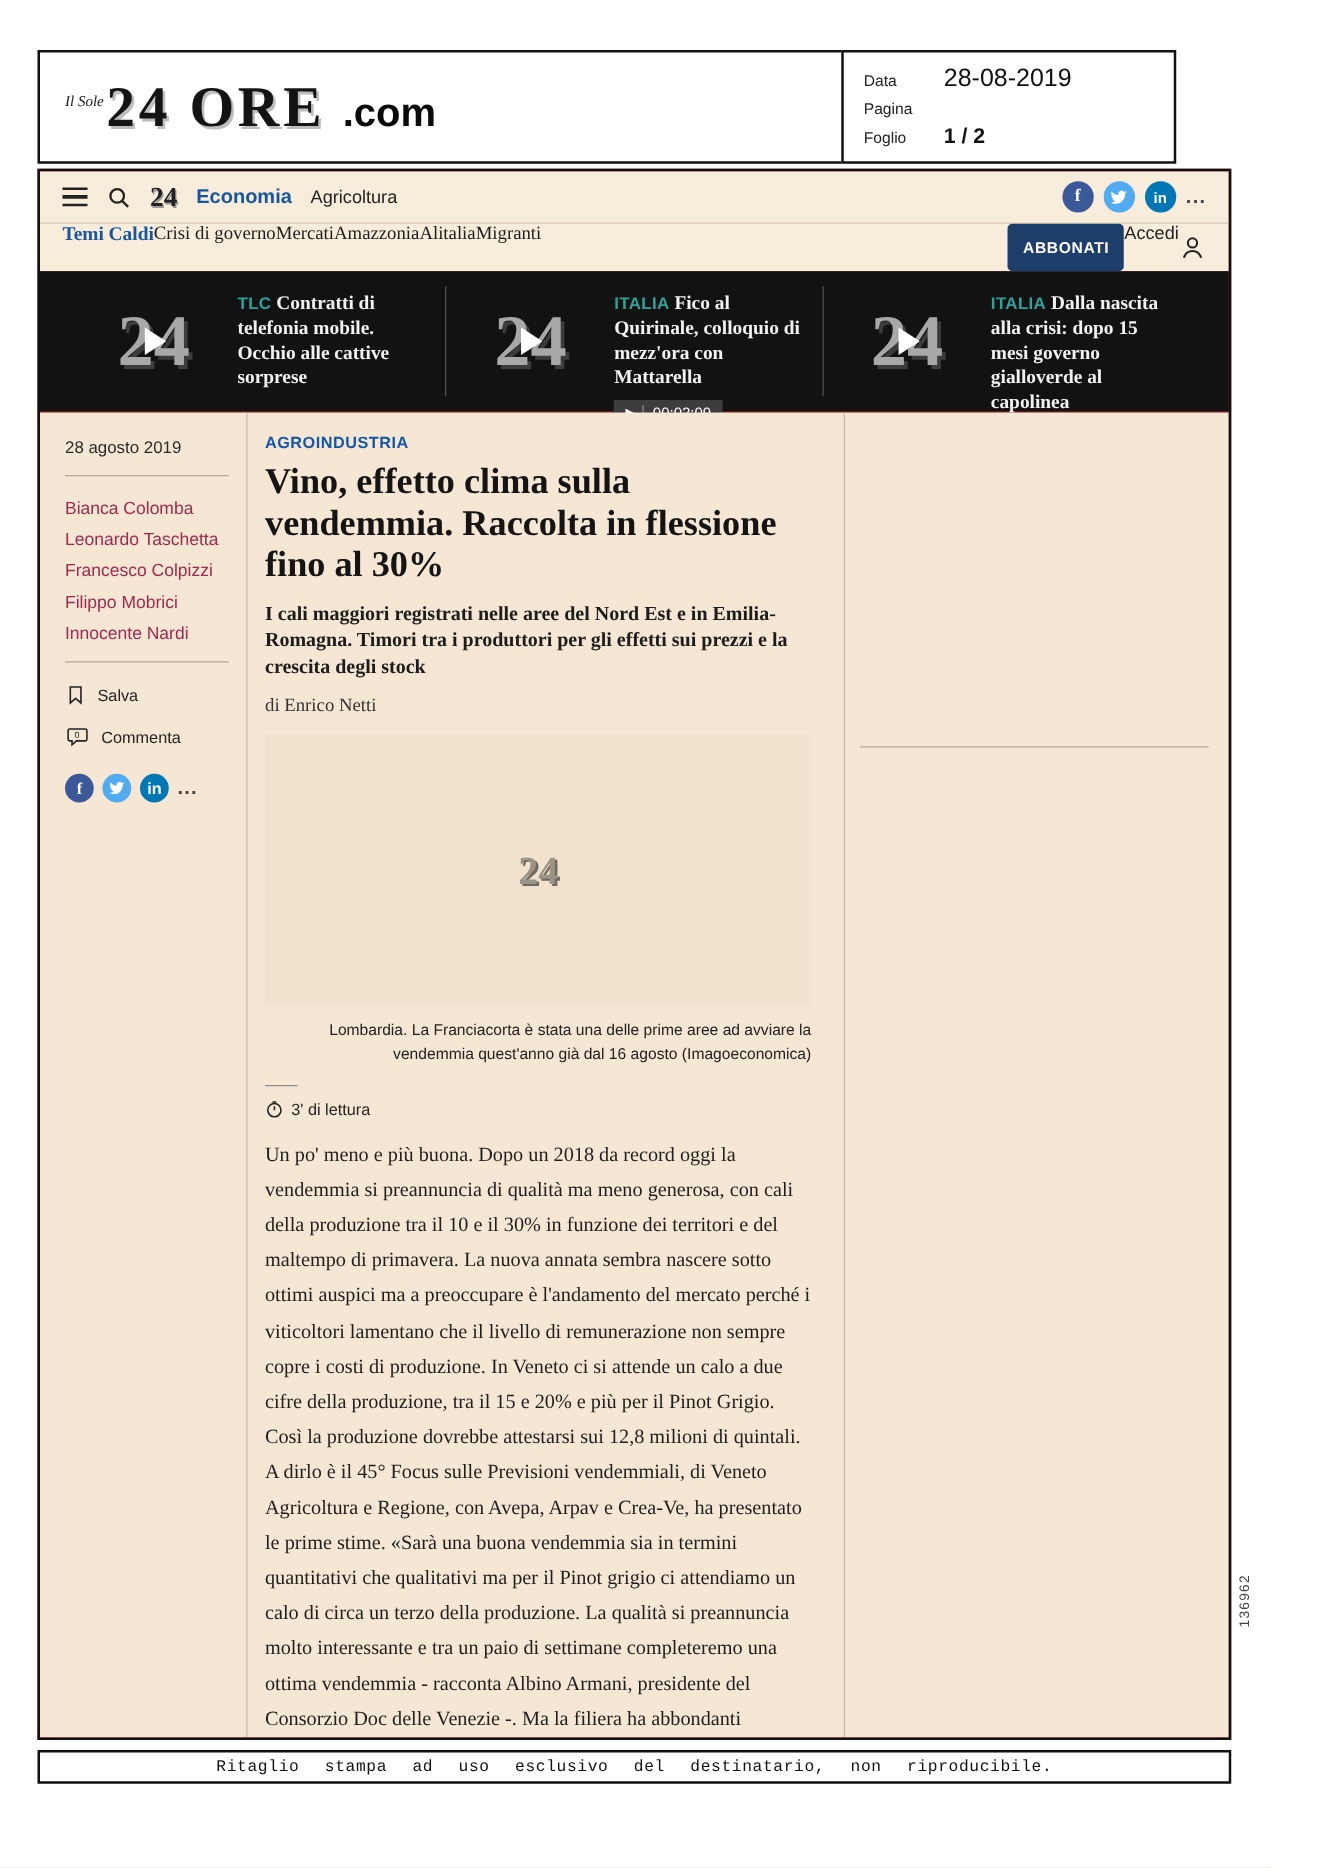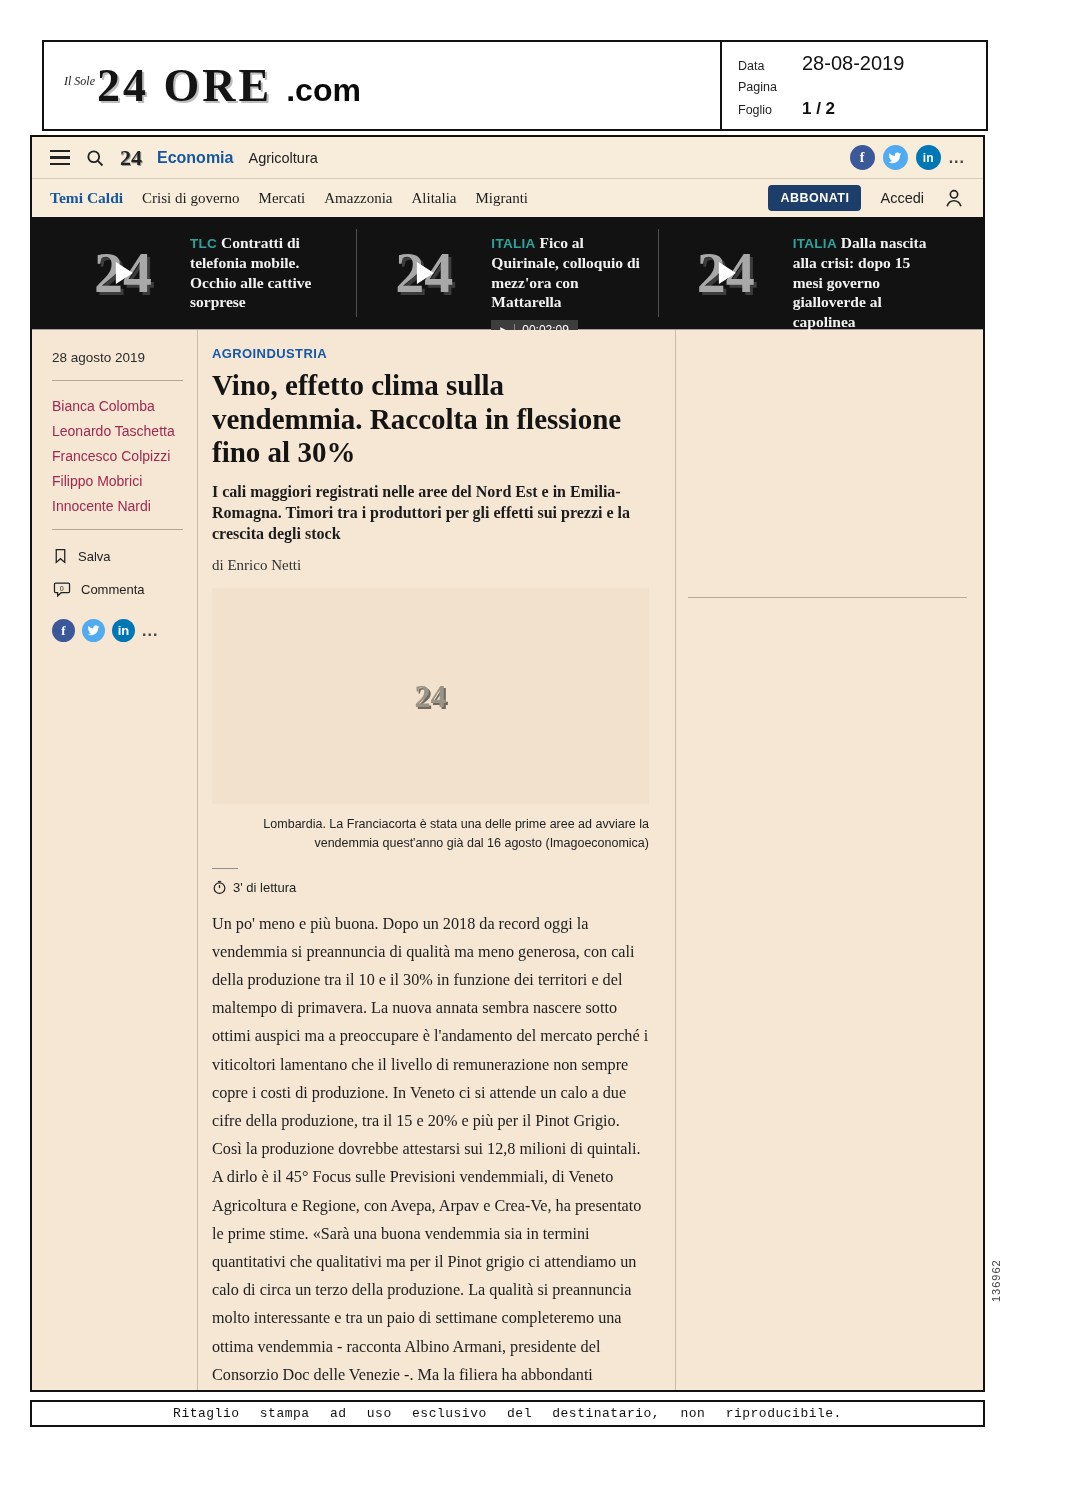--- a/index.html
+++ b/index.html
@@ -3,47 +3,47 @@
 <meta charset="utf-8">
 <style>
   * { margin:0; padding:0; box-sizing:border-box; }
   html,body { background:#e9e9e9; }
   .page {
     position:relative; width:1065px; height:1494px; background:#ffffff;
     font-family:"Liberation Sans", sans-serif; overflow:hidden; margin:0 auto;
   }
   
   .logo-box {
-    position:absolute; left:42px; top:40px; width:812px; height:91px;
+    position:absolute; left:30px; top:40px; width:812px; height:91px;
     border:2px solid #111; display:flex; align-items:center; padding-left:20px; background:#fff;
   }
   .logo-wrap { position:relative; display:flex; align-items:baseline; }
   .logo-ilsole {
     font-family:"Liberation Serif", serif; font-style:italic; font-size:12px; color:#222;
     position:relative; top:-16px; margin-right:2px;
   }
   .logo-24ore {
     font-family:"Liberation Serif", serif; font-weight:bold; font-size:46px; color:#141414;
     letter-spacing:3px; text-shadow:2px 2px 0 #bdbdbd;
   }
   .logo-dotcom { font-weight:bold; font-size:32px; color:#0a0a0a; margin-left:14px; }
   .meta-box {
-    position:absolute; left:720px; top:40px; width:268px; height:91px;
+    position:absolute; left:673px; top:40px; width:268px; height:91px;
     border:2px solid #111; background:#fff; padding:10px 16px;
     display:flex; flex-direction:column; justify-content:space-between;
   }
   .meta-row { display:flex; align-items:baseline; }
   .meta-label { width:64px; font-size:12.5px; color:#222; }
   .meta-value-lg { font-size:20px; color:#111; }
   .meta-value-md { font-size:17px; color:#111;font-weight:bold; }
 
   
   .clip {
     position:absolute; left:30px; top:135px; width:955px; height:1257px;
-    border:2px solid #111; background:#a3a3a3; overflow:hidden;
+    border:2px solid #111; background:#7f1d1d; overflow:hidden;
   }
   
   .nav1 {
     height:42px; background:#f8ecdb; border-bottom:1px solid #d9ccb9;
     display:flex; align-items:center; padding:0 18px; gap:15px;
   }
   .burger { display:flex; flex-direction:column; gap:4px; cursor:pointer; }
   .burger span { display:block; width:20px; height:2.5px; background:#222; }
   .icon-btn { display:flex; align-items:center; }
   .mini24 {
@@ -59,21 +59,21 @@
     color:#fff; font-weight:bold; font-size:14px;
   }
   .circle.sm { width:23px; height:23px; font-size:13px; }
   .fb { background:#3b5998; font-family:"Liberation Serif", serif; }
   .tw { background:#50abf1; }
   .li { background:#0077b5; font-size:12px; }
   .dots { font-size:16px; font-weight:bold; color:#444; letter-spacing:1px; }
 
   
   .nav2 {
-    height:38px; background:#f8ecdb; display:flex; align-items:center; padding:0 18px; gap:19px;
+    height:38px; background:#f8ecdb; display:flex; padding:0 18px; 
     font-family:"Liberation Serif", serif;
   }
   .hot { font-size:15.5px; font-weight:bold; color:#15569f; }
   .topic { font-size:15px; color:#1d1d1d; font-weight:500; }
   .subscribe-btn {
     background:#1d3d6b; color:#fff; font-family:"Liberation Sans", sans-serif;
     font-size:12.5px; font-weight:bold; letter-spacing:.5px;
     padding:6px 12px; border-radius:4px; border:none; cursor:pointer;
   }
   .login { font-family:"Liberation Sans", sans-serif; font-size:14.5px; color:#222; }

